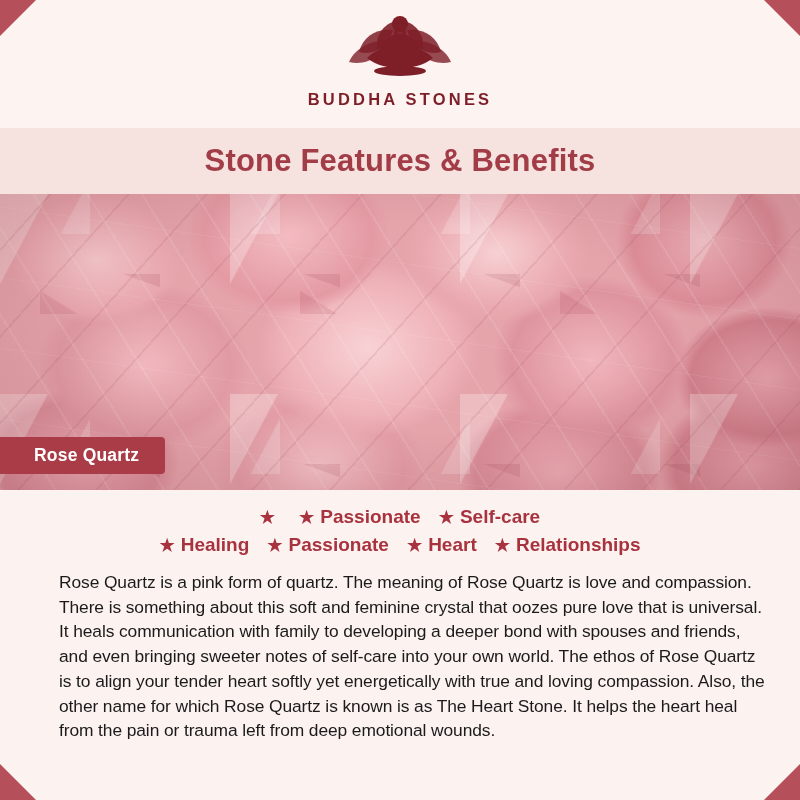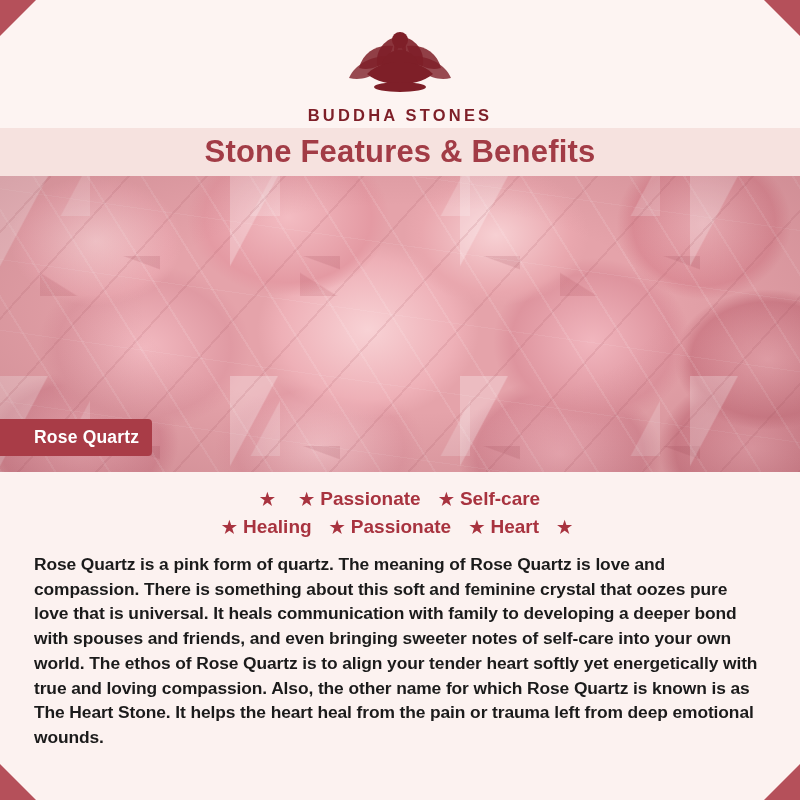--- a/index.html
+++ b/index.html
@@ -47,21 +47,20 @@
   }
   .corner-br {
     bottom: 0; right: 0;
     border-bottom: 36px solid #b5505a;
     border-left: 36px solid transparent;
   }
 
   
   .brand {
     position: relative;
-    padding-top: 16px;
     text-align: center;
     background: #fdf4f2;
     height: 128px;
     box-sizing: border-box;
   }
   .logo-wrap {
     display: flex;
     justify-content: center;
     align-items: flex-end;
     height: 86px;
@@ -71,21 +70,21 @@
     letter-spacing: 3.2px;
     color: #7e1f28;
     font-weight: bold;
     margin-top: 4px;
   }
 
   
   .title-band {
     position: relative;
     background: #f6e2df;
-    height: 48px;
+    height: 66px;
     display: flex;
     align-items: center;
     justify-content: center;
   }
   .title-band .title {
     font-size: 31px;
     font-weight: bold;
     color: #a23c46;
     letter-spacing: 0.2px;
   }
@@ -143,21 +142,21 @@
   }
 
   .caption {
     position: absolute;
     left: 0;
     bottom: 16px;
     background: #a93c47;
     color: #ffffff;
     font-size: 17.5px;
     font-weight: bold;
-    padding: 8px 13px 8px 34px;
+    padding: 8px 26px 8px 34px;
     border-top-right-radius: 4px;
     border-bottom-right-radius: 4px;
     letter-spacing: 0.2px;
     z-index: 3;
   }
 
   
   .benefits {
     padding: 16px 30px 2px 30px;
     text-align: center;
@@ -184,23 +183,24 @@
     margin-right: 6px;
     line-height: 1;
   }
 
   
   .body-copy {
     padding: 6px 34px 0 34px;
     color: #1b1b1b;
     font-size: 17.4px;
     line-height: 1.42;
-    font-weight: bold;
+    font-weight: normal;
     text-align: left;
     letter-spacing: -0.1px;
+    margin-left: 25px;
   }
 </style>
 </head>
 <body>
 
 <div class="page">
 
   <div class="corner corner-tl"></div>
   <div class="corner corner-tr"></div>
   <div class="corner corner-bl"></div>
@@ -265,19 +265,20 @@
       <span class="benefit">
         <span class="star">★</span>
         <span>Passionate</span>
       </span>
       <span class="benefit">
         <span class="star">★</span>
         <span>Heart</span>
       </span>
       <span class="benefit">
         <span class="star">★</span>
+        <span>Relationships</span>
       </span>
     </div>
   </div>
 
   <div class="body-copy">Rose Quartz is a pink form of quartz. The meaning of Rose Quartz is love and compassion. There is something about this soft and feminine crystal that oozes pure love that is universal. It heals communication with family to developing a deeper bond with spouses and friends, and even bringing sweeter notes of self-care into your own world. The ethos of Rose Quartz is to align your tender heart softly yet energetically with true and loving compassion. Also, the other name for which Rose Quartz is known is as The Heart Stone. It helps the heart heal from the pain or trauma left from deep emotional wounds.</div>
 
 </div>
 
 </body></html>

